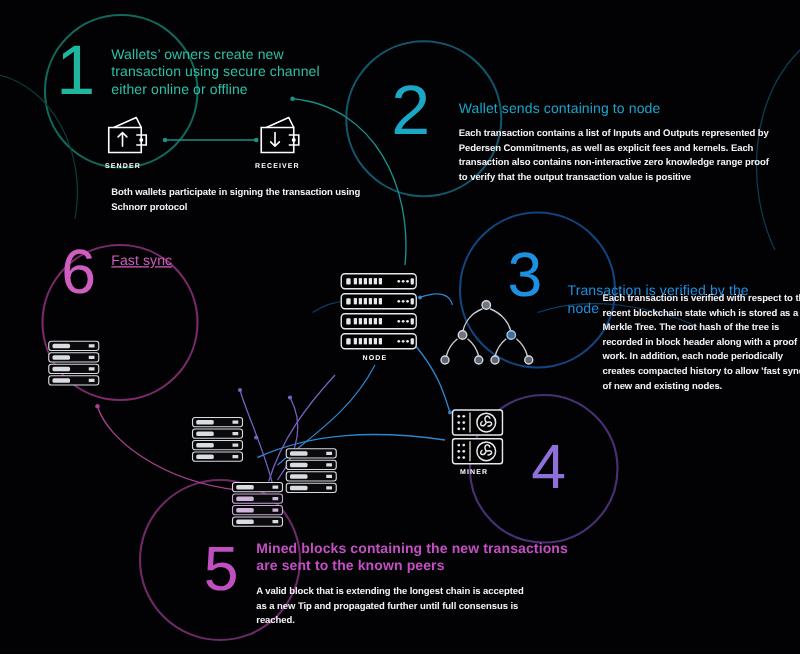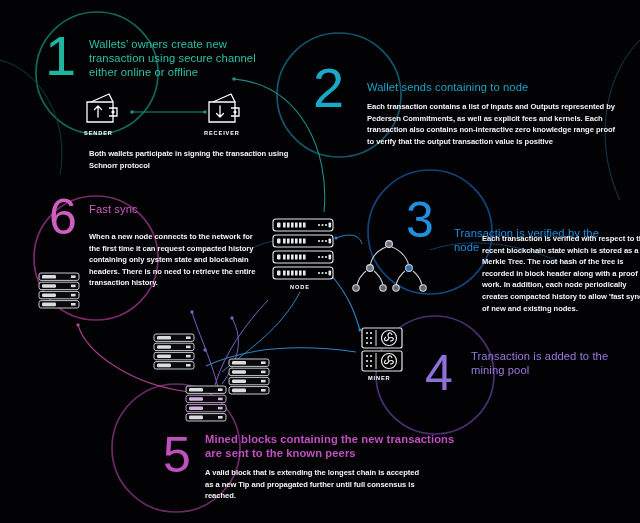--- a/index.html
+++ b/index.html
@@ -230,29 +230,27 @@
     <circle cx="28" cy="34" r="7.5" fill="none" stroke="#e6e8ec" stroke-width="1.2"></circle>
     <g stroke="#e6e8ec" stroke-width="1.2" fill="none">
       <path d="M28,34 C25,29 30,27 31,31"></path>
         <path d="M28,34 C33,32 34,37 29,37"></path>
         <path d="M28,34 C26,39 21,36 25,33"></path>
     </g>
   </svg>
   <div class="cap" style="left:368px;top:375px;">MINER</div>
 
   <div class="num" style="left:425px;top:348px;font-size:50px;color:#8f6fd8;">4</div>
-  <div class="head" style="left:471px;top:349px;width:160px;color:#9a79e0;">Transaction is added to the mining pool</div>
 
   <div class="num" style="left:163px;top:430px;font-size:50px;color:#c04fc0;">5</div>
   <div class="head" style="left:205px;top:432px;width:260px;color:#c44fc4;font-weight:bold;">Mined blocks containing the new transactions are sent to the known peers</div>
   <div class="body" style="left:205px;top:467px;width:215px;">A valid block that is extending the longest chain is accepted as a new Tip and propagated further until full consensus is reached.</div>
 
   <div class="num" style="left:49px;top:192px;font-size:50px;color:#d05ec0;">6</div>
-  <div class="head" style="left:89px;top:202px;width:160px;color:#d05ec0;">Fast sync</div>
-  <div class="body" style="left:89px;top:231px;width:170px;">When a new node connects to the network for the first time it can request compacted history containing only system state and blockchain headers. There is no need to retrieve the entire transaction history.</div>
+  <div class="head" style="left:89px;top:202px;width:160px;color:#d05ec0;text-decoration:underline;">Fast sync</div>
 
   <svg class="srv" style="left:38px;top:272px;" width="42" height="38" viewBox="0 0 42 38">
     <g>
       <rect x="1" y="1" width="40" height="7.4" rx="2" fill="#0a0a0c" stroke="#d9dce1" stroke-width=".9"></rect>
       <rect x="4" y="3" width="14" height="3.6" rx="1.2" fill="#d9dce1"></rect>
         <rect x="33" y="3.4" width="4.6" height="2.6" fill="#d9dce1"></rect>
       <rect x="1" y="10.2" width="40" height="7.4" rx="2" fill="#0a0a0c" stroke="#d9dce1" stroke-width=".9"></rect>
       <rect x="4" y="12.2" width="14" height="3.6" rx="1.2" fill="#d9dce1"></rect>
         <rect x="33" y="12.6" width="4.6" height="2.6" fill="#d9dce1"></rect>
       <rect x="1" y="19.4" width="40" height="7.4" rx="2" fill="#0a0a0c" stroke="#d9dce1" stroke-width=".9"></rect>

